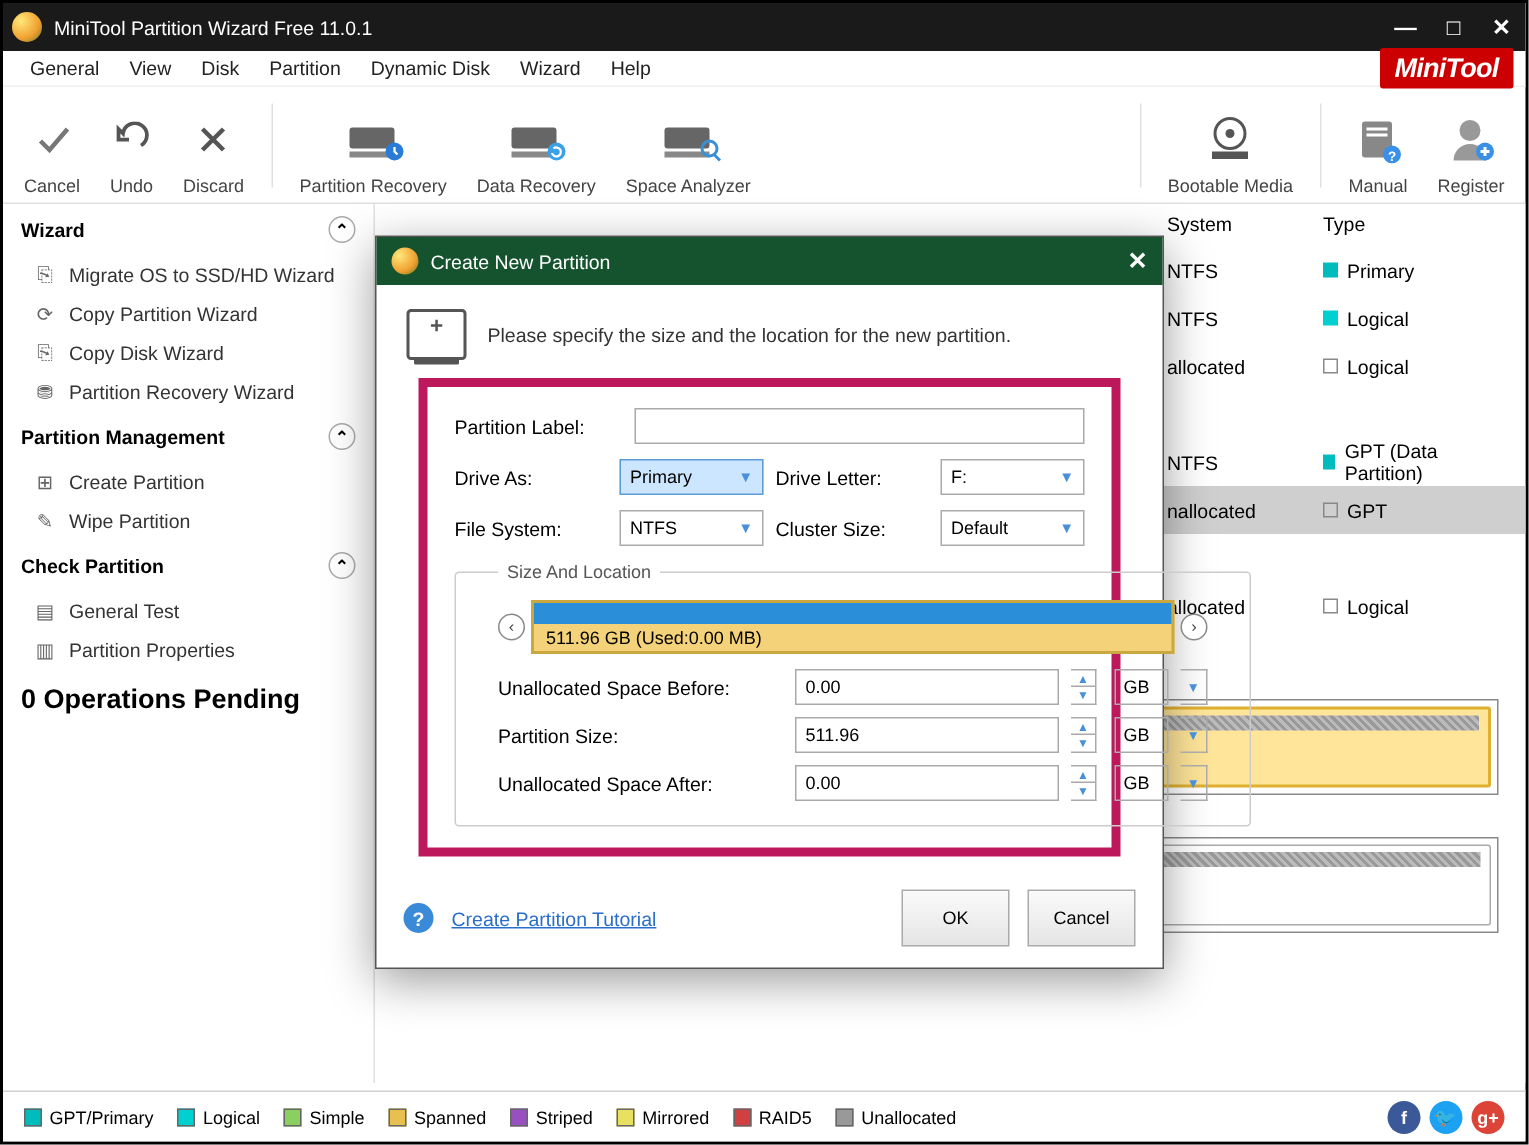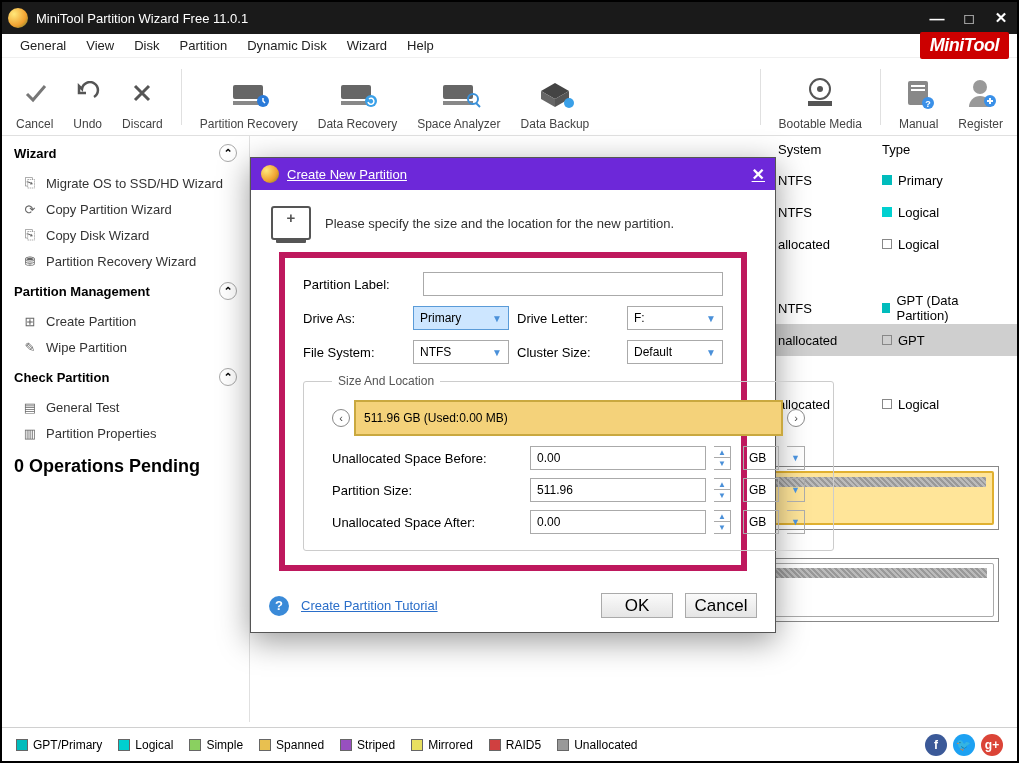--- a/index.html
+++ b/index.html
@@ -61,56 +61,56 @@
 
 
 .footer { position: absolute; bottom: 0; left: 0; right: 0; height: 34px; border-top: 1px solid #d0d0d0; display: flex; align-items: center; padding: 0 14px; font-size: 12px; gap: 16px; background: #fff; }
 .legend-item { display: flex; align-items: center; gap: 5px; }
 .legend-sq { width: 12px; height: 12px; border: 1px solid #666; }
 .social { margin-left: auto; display: flex; gap: 6px; }
 .social-icon { width: 22px; height: 22px; border-radius: 50%; display: flex; align-items: center; justify-content: center; color: #fff; font-size: 12px; font-weight: bold; cursor: pointer; }
 
 
 .dialog { position: absolute; top: 155px; left: 248px; width: 526px; background: #fff; border: 1px solid #555; box-shadow: 0 8px 30px rgba(0,0,0,0.4); z-index: 100; }
-.dlg-title { background: #6d28d9; color: #fff; height: 32px; display: flex; align-items: center; padding: 0 10px; font-size: 13px; text-decoration: underline; }
+.dlg-title { background: #14532d; color: #fff; height: 32px; display: flex; align-items: center; padding: 0 10px; font-size: 13px; }
 .dlg-title .dlg-icon { width: 18px; height: 18px; margin-right: 8px; background: radial-gradient(circle at 30% 30%, #ffe87a, #f0a030 60%, #5a7a2a); border-radius: 50%; }
 .dlg-title .close { margin-left: auto; font-size: 16px; cursor: pointer; font-weight: bold; }
 .dlg-intro { display: flex; align-items: center; padding: 16px 20px 12px; gap: 14px; font-size: 13px; color: #333; }
 .intro-icon { width: 40px; height: 34px; border: 2px solid #555; border-radius: 3px; position: relative; }
 .intro-icon::before { content: "+"; position: absolute; top: 1px; left: 50%; transform: translateX(-50%); font-size: 15px; color: #555; font-weight: bold; }
 .intro-icon::after { content: ""; position: absolute; bottom: -5px; left: 3px; right: 3px; height: 4px; background: #555; border-radius: 1px; }
 .dlg-form { border: 6px solid #be185d; margin: 0 28px 12px; padding: 14px 18px; font-size: 13px; }
 .form-row { display: flex; align-items: center; margin-bottom: 10px; gap: 8px; }
 .form-row label { width: 112px; }
 .form-row input[type=text], .form-row .combo { height: 24px; border: 1px solid #aaa; padding: 0 6px; font-size: 12px; }
 .label-input { flex: 1; }
 .combo { display: flex; align-items: center; justify-content: space-between; width: 104px; background: #fff; cursor: pointer; }
 .combo.hl { background: #cde6ff; border-color: #5a9bd8; }
 .combo .arrow { color: #4a90d9; font-size: 10px; }
 .sub-label { width: 88px; }
 fieldset { border: 1px solid #ccc; border-radius: 3px; padding: 12px 28px 8px; margin-top: 6px; }
 legend { padding: 0 6px; font-size: 12px; color: #555; }
 .size-bar-wrap { display: flex; align-items: center; gap: 4px; margin-bottom: 10px; }
 .arrow-circ { width: 18px; height: 18px; border: 1px solid #888; border-radius: 50%; display: flex; align-items: center; justify-content: center; font-size: 11px; cursor: pointer; background: #fff; color: #444; }
-.size-bar { flex: 1; border: 2px solid #c9a83f; background: #f4d27a; height: 36px; display: flex; }
+.size-bar { flex: 1; border: 2px solid #c9a83f; background: #f4d27a; height: 36px; display: flex; flex-direction: column; }
 .size-bar .top { height: 14px; background: #2a8fd8; }
 .size-bar .txt { flex: 1; display: flex; align-items: center; padding: 0 8px; font-size: 12px; }
 .spin-row { display: flex; align-items: center; margin-bottom: 8px; gap: 8px; }
 .spin-row label { width: 190px; }
 .spin-val { width: 176px; height: 24px; border: 1px solid #aaa; padding: 0 6px; font-size: 12px; }
 .spin-btns { display: flex; flex-direction: column; border: 1px solid #aaa; border-left: none; }
 .spin-btns span { width: 16px; height: 11px; display: flex; align-items: center; justify-content: center; font-size: 8px; color: #4a90d9; border-bottom: 1px solid #aaa; cursor: pointer; }
 .spin-btns span:last-child { border-bottom: none; }
 .unit { width: 36px; height: 24px; border: 1px solid #aaa; display: flex; align-items: center; padding: 0 5px; font-size: 12px; margin-left: 4px; }
 .unit-arrow { width: 18px; height: 24px; border: 1px solid #aaa; border-left: none; display: flex; align-items: center; justify-content: center; font-size: 9px; color: #4a90d9; cursor: pointer; }
 .dlg-footer { display: flex; align-items: center; padding: 10px 18px 14px; gap: 12px; font-size: 13px; }
 .help-icon { width: 20px; height: 20px; border-radius: 50%; background: #3a8ad8; color: #fff; display: flex; align-items: center; justify-content: center; font-weight: bold; font-size: 13px; }
 .tutorial-link { color: #2a6ec9; text-decoration: underline; cursor: pointer; }
 .dlg-footer .btns { margin-left: auto; display: flex; gap: 12px; }
-.dlg-btn { width: 72px; height: 25px; border: 1px solid #aaa; background: linear-gradient(#fafafa,#e5e5e5); font-size: 17px; cursor: pointer; }
+.dlg-btn { width: 72px; height: 38px; border: 1px solid #aaa; background: linear-gradient(#fafafa,#e5e5e5); font-size: 12px; cursor: pointer; }
 </style>
 </head>
 <body>
 
 <div class="titlebar">
   <div class="app-icon"></div>
   <div class="title">MiniTool Partition Wizard Free 11.0.1</div>
   <div class="win-controls">
     <span>—</span>
     <span>□</span>
@@ -180,31 +180,20 @@
   <div class="tool-btn">
       <div class="icon-slot">
         <svg width="44" height="32">
           <rect x="6" y="8" width="30" height="14" rx="2" fill="#666"></rect>
           <rect x="6" y="24" width="30" height="4" fill="#888"></rect>
           <circle cx="36" cy="22" r="5" fill="none" stroke="#3a90d8" stroke-width="2"></circle>
           <path d="M39 26 L43 30" stroke="#3a90d8" stroke-width="2"></path>
         </svg>
       </div>
       <span>Space Analyzer</span>
-    </div>
-  <div class="tool-btn">
-      <div class="icon-slot">
-        <svg width="44" height="32">
-          <path d="M8 14 L22 6 L36 14 L22 22 Z" fill="#444"></path>
-          <path d="M8 14 L8 22 L22 30 L22 22 Z" fill="#666"></path>
-          <path d="M36 14 L36 22 L22 30 L22 22 Z" fill="#555"></path>
-          <circle cx="36" cy="26" r="5" fill="#3aa0e8"></circle>
-        </svg>
-      </div>
-      <span>Data Backup</span>
     </div>
   <div class="tool-spacer"></div>
   <div class="tool-sep"></div>
   <div class="tool-btn">
       <div class="icon-slot">
         <svg width="36" height="32">
           <circle cx="18" cy="12" r="10" fill="none" stroke="#555" stroke-width="2"></circle>
           <circle cx="18" cy="12" r="3" fill="#555"></circle>
           <rect x="6" y="24" width="24" height="5" fill="#555"></rect>
         </svg>

